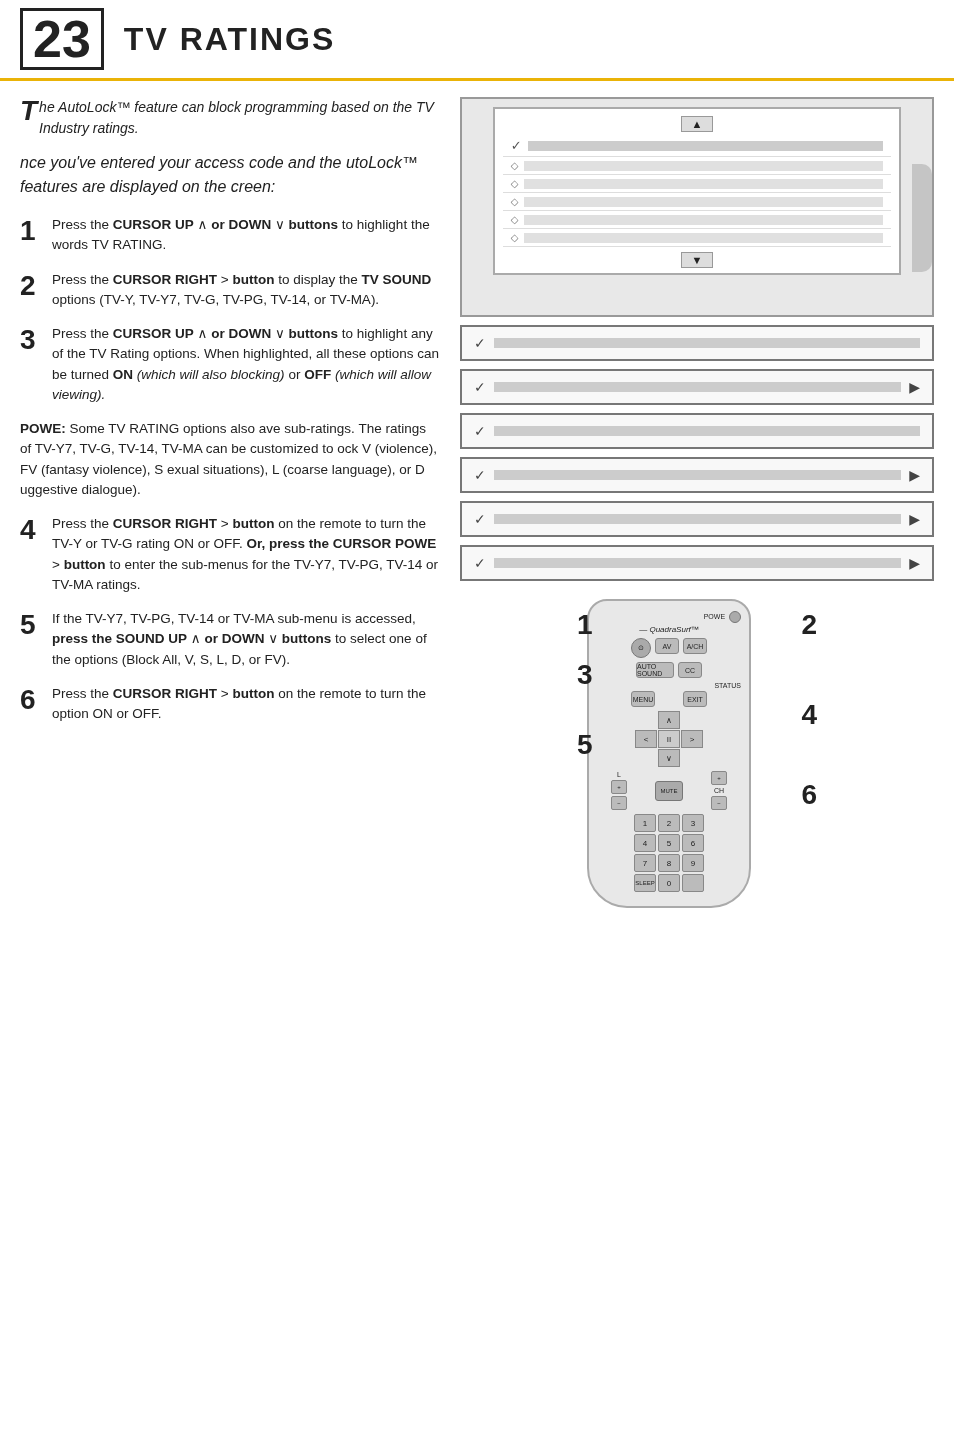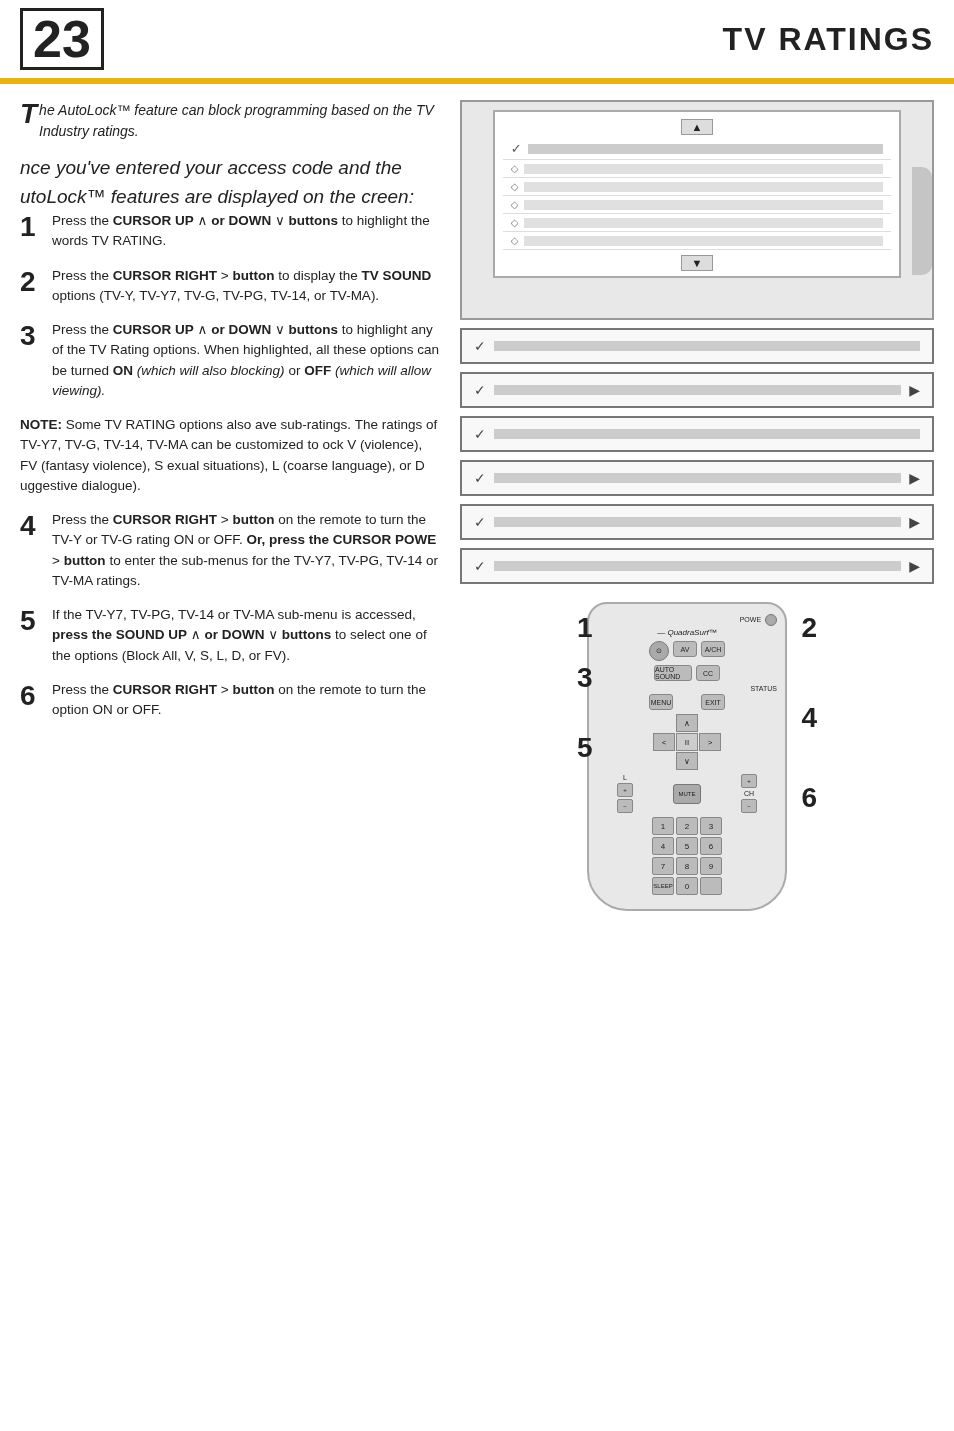--- a/index.html
+++ b/index.html
@@ -16,39 +16,39 @@
       width: 954px;
       min-height: 1431px;
       padding: 0;
       background: white;
     }
 
     
     .header {
       display: flex;
       align-items: center;
-      border-bottom: 6px solid #eab308;
+      border-bottom: 3px solid #eab308;
       padding: 8px 20px;
       margin-bottom: 16px;
     }
     .header-number {
       font-size: 52px;
       font-weight: bold;
       border: 3px solid #222;
       padding: 2px 10px;
       margin-right: 20px;
       line-height: 1;
     }
     .header-title {
       font-size: 32px;
       font-weight: bold;
       letter-spacing: 2px;
       text-transform: uppercase;
       flex: 1;
-      text-align: right;
+      text-align: left;
       font-variant: small-caps;
     }
 
     
     .main-content {
       display: flex;
       padding: 0 20px;
       gap: 20px;
     }
 
@@ -74,21 +74,22 @@
     .intro-text .drop-cap {
       font-size: 28px;
       font-weight: bold;
       font-style: italic;
       float: left;
       margin-right: 2px;
       line-height: 1;
     }
     .intro-text2 {
       font-style: italic;
-      font-size: 19px;
+      margin-bottom: 16px;
+      font-size: 16px;
       line-height: 1.5;
     }
 
     
     .step {
       display: flex;
       align-items: flex-start;
       margin-bottom: 14px;
       gap: 8px;
     }
@@ -167,21 +168,21 @@
     }
 
     
     .remote-container {
       display: flex;
       justify-content: center;
       margin-top: 10px;
     }
 
     .remote {
-      width: 200px;
+      width: 164px;
       background: #e8e8e8;
       border-radius: 20px 20px 40px 40px;
       border: 2px solid #aaa;
       padding: 10px 8px;
       position: relative;
     }
 
     .remote-brand {
       font-size: 8px;
       text-align: center;
@@ -343,21 +344,21 @@
       </div>
 
       <div class="step">
         <div class="step-number">3</div>
         <div class="step-text">
           Press the <strong>CURSOR UP</strong> ∧ <strong>or DOWN</strong> ∨ <strong>buttons</strong> to highlight any of the TV Rating options. When highlighted, all these options can be turned <strong>ON</strong> <em>(which will also blocking)</em> or <strong>OFF</strong> <em>(which will allow viewing).</em>
         </div>
       </div>
 
       <div class="note-section">
-        <strong>NOTE:</strong> Some TV RATING options also ave sub-ratings. The ratings of TV-Y7, TV-G, TV-14, TV-MA can be customized to ock V (violence), FV (fantasy violence), S exual situations), L (coarse language), or D uggestive dialogue).
+        <strong>POWE:</strong> Some TV RATING options also ave sub-ratings. The ratings of TV-Y7, TV-G, TV-14, TV-MA can be customized to ock V (violence), FV (fantasy violence), S exual situations), L (coarse language), or D uggestive dialogue).
       </div>
 
       <div class="step">
         <div class="step-number">4</div>
         <div class="step-text">
           Press the <strong>CURSOR RIGHT</strong> &gt; <strong>button</strong> on the remote to turn the TV-Y or TV-G rating ON or OFF. <strong>Or, press the CURSOR POWE</strong> &gt; <strong>button</strong> to enter the sub-menus for the TV-Y7, TV-PG, TV-14 or TV-MA ratings.
         </div>
       </div>
 
       <div class="step">

